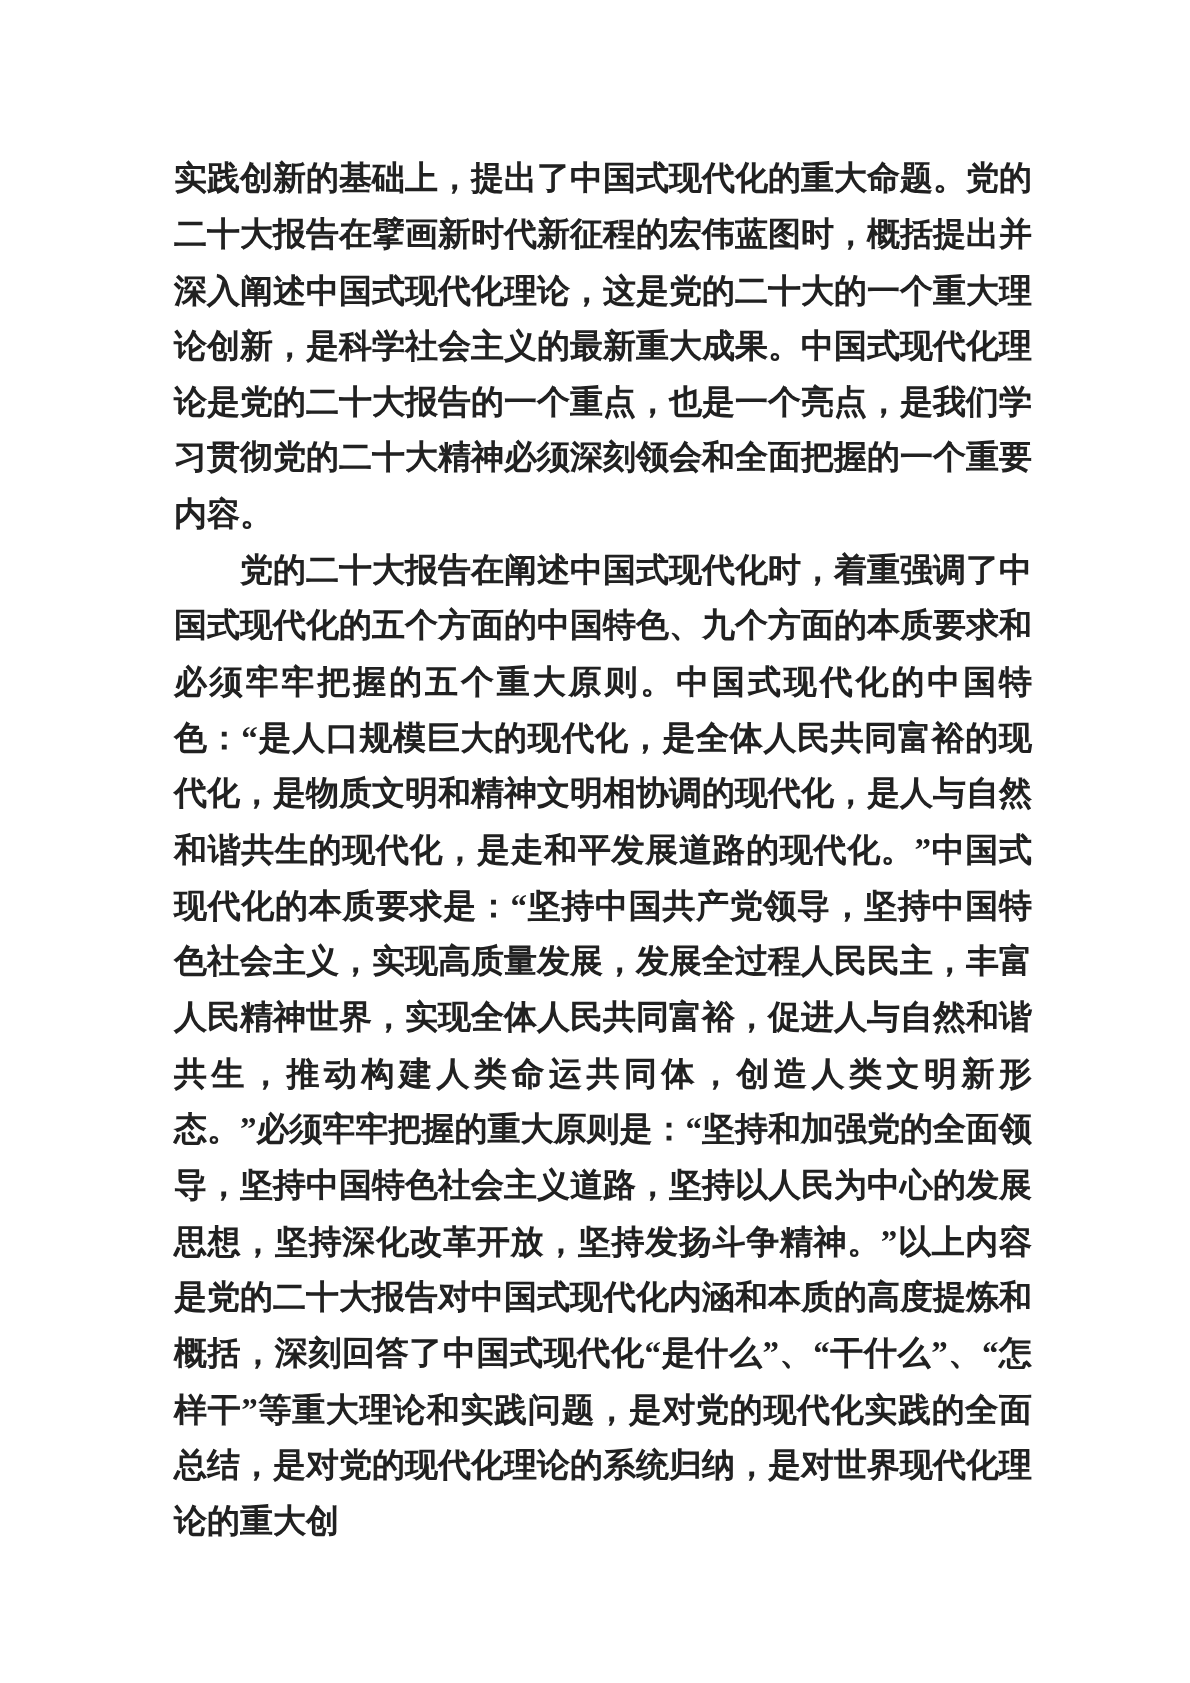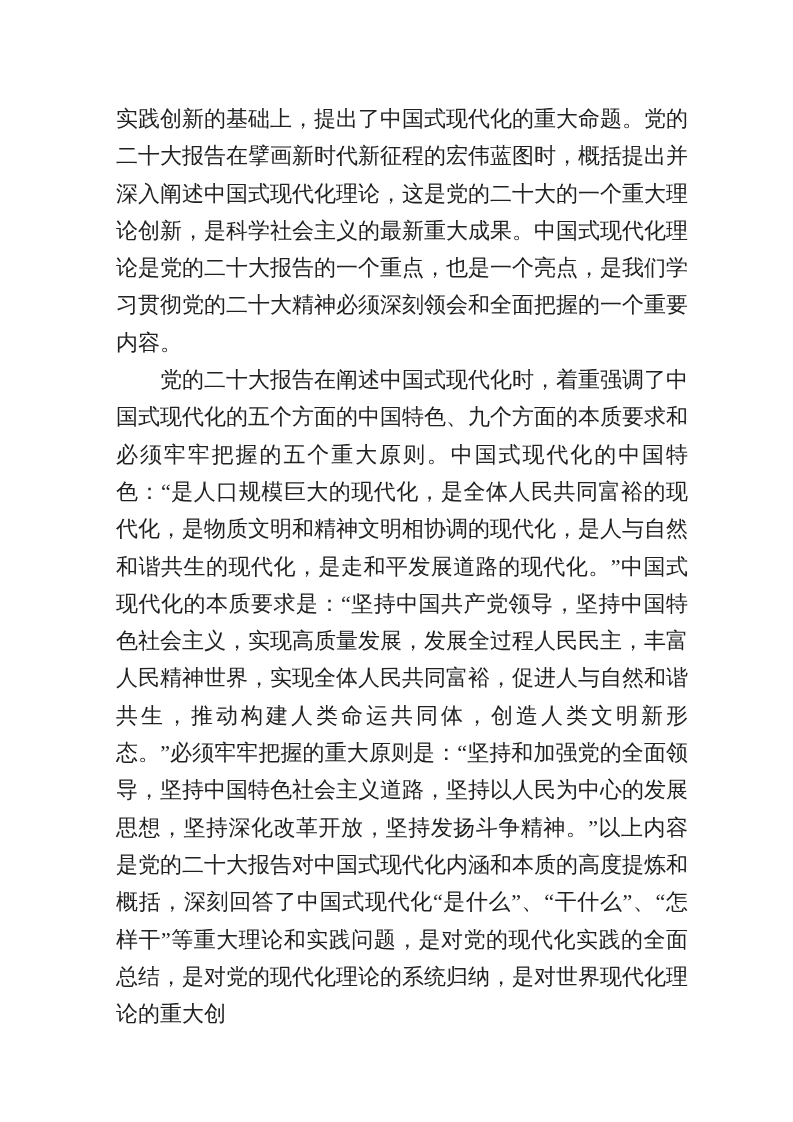--- a/index.html
+++ b/index.html
@@ -24,20 +24,21 @@
     margin: 0;
     padding: 0;
     font-family: "Liberation Serif", "DejaVu Serif", serif;
     font-size: 22px;
     line-height: 37.3px;
     color: #212121;
     text-align: justify;
     text-justify: inter-character;
     word-break: normal;
     overflow-wrap: break-word;
+    font-weight: bold;
   }
   .para.indent {
     text-indent: 2em;
   }
 </style>
 </head>
 <body>
 
 <div class="page">
   <div class="content">

